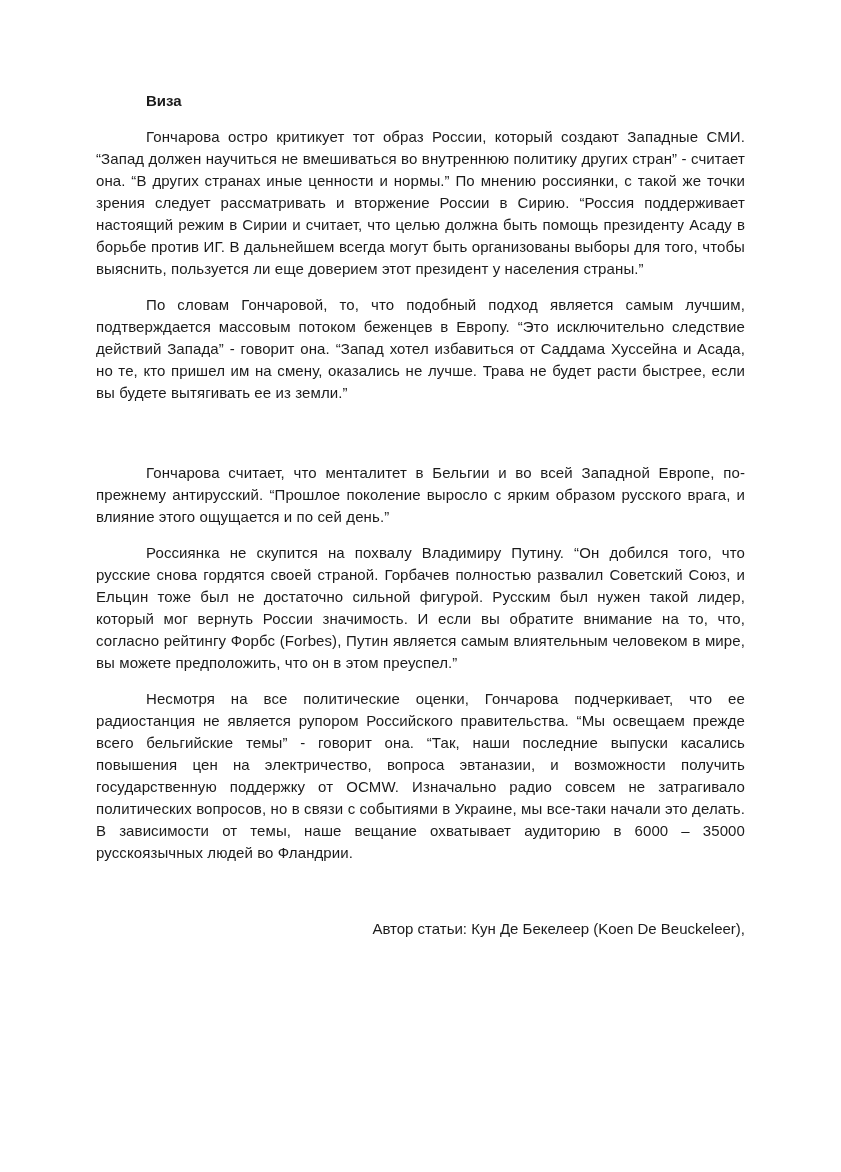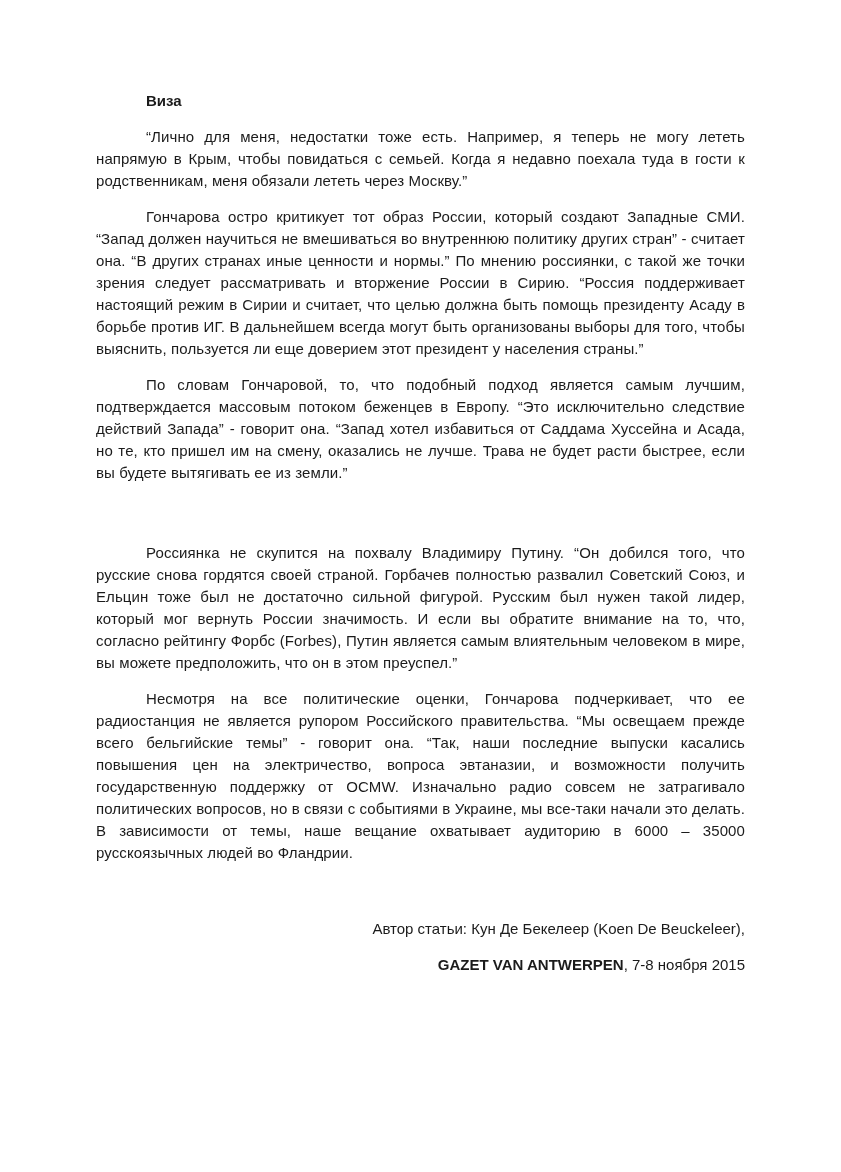--- a/index.html
+++ b/index.html
@@ -52,33 +52,32 @@
     font-weight: bold;
   }
 </style>
 </head>
 <body>
 
 <div class="page">
 
   <h2 class="heading">Виза</h2>
 
-  <p class="para">“Лично для меня, недостатки тоже есть. Например, я теперь не могу лететь напрямую в Крым, чтобы повидаться с семьей. Когда я недавно поехала туда в гости к родственникам, меня обязали лететь через Москву.”</p>
 
   <p class="para">Гончарова остро критикует тот образ России, который создают Западные СМИ. “Запад должен научиться не вмешиваться во внутреннюю политику других стран” - считает она. “В других странах иные ценности и нормы.” По мнению россиянки, с такой же точки зрения следует рассматривать  и вторжение России в Сирию.  “Россия поддерживает настоящий режим в Сирии и считает, что  целью должна быть помощь президенту Асаду в борьбе против ИГ. В дальнейшем всегда могут быть организованы выборы для того, чтобы выяснить, пользуется ли еще доверием этот президент у населения страны.”</p>
 
   <p class="para">По словам Гончаровой, то, что подобный подход является самым лучшим, подтверждается массовым потоком беженцев в Европу.  “Это исключительно следствие действий Запада” -  говорит она.  “Запад хотел избавиться от Саддама Хуссейна и Асада, но те, кто пришел им на смену, оказались не лучше. Трава не будет расти быстрее, если вы будете вытягивать ее из земли.”</p>
 
   <div class="blank-block"></div>
 
+  <p class="para">Гончарова считает, что менталитет в Бельгии и во всей Западной Европе, по-прежнему антирусский. “Прошлое поколение выросло с ярким образом русского врага, и влияние этого ощущается и по сей день.”</p>
 
   <p class="para">Россиянка не скупится на похвалу Владимиру Путину. “Он добился того, что русские снова гордятся своей страной. Горбачев полностью развалил Советский Союз, и Ельцин тоже был не достаточно сильной фигурой. Русским был нужен такой лидер, который мог вернуть России значимость. И если вы обратите внимание на то, что, согласно рейтингу Форбс (Forbes), Путин является самым влиятельным человеком в мире, вы можете предположить, что он в этом преуспел.”</p>
 
 
   <p class="para">Несмотря на все  политические  оценки, Гончарова подчеркивает, что ее радиостанция не является рупором Российского правительства. “Мы освещаем  прежде всего бельгийские темы” - говорит она. “Так, наши последние выпуски касались повышения цен на электричество, вопроса эвтаназии, и возможности получить государственную поддержку от OCMW. Изначально радио совсем не затрагивало  политических вопросов, но в связи с событиями в Украине, мы все-таки начали это делать. В зависимости от темы, наше вещание охватывает аудиторию в  6000 – 35000 русскоязычных людей во Фландрии.</p>
 
   <div class="blank-block-small"></div>
 
   <p class="footer-line">Автор статьи: Кун Де Бекелеер (Koen De Beuckeleer),</p>
 
-  <p class="footer-line"><span class="bold">GAZET VAN ANTWERPEN</span><span>, 7-8 ноября 2015</span></p>
 
 </div>
 
 </body></html>

